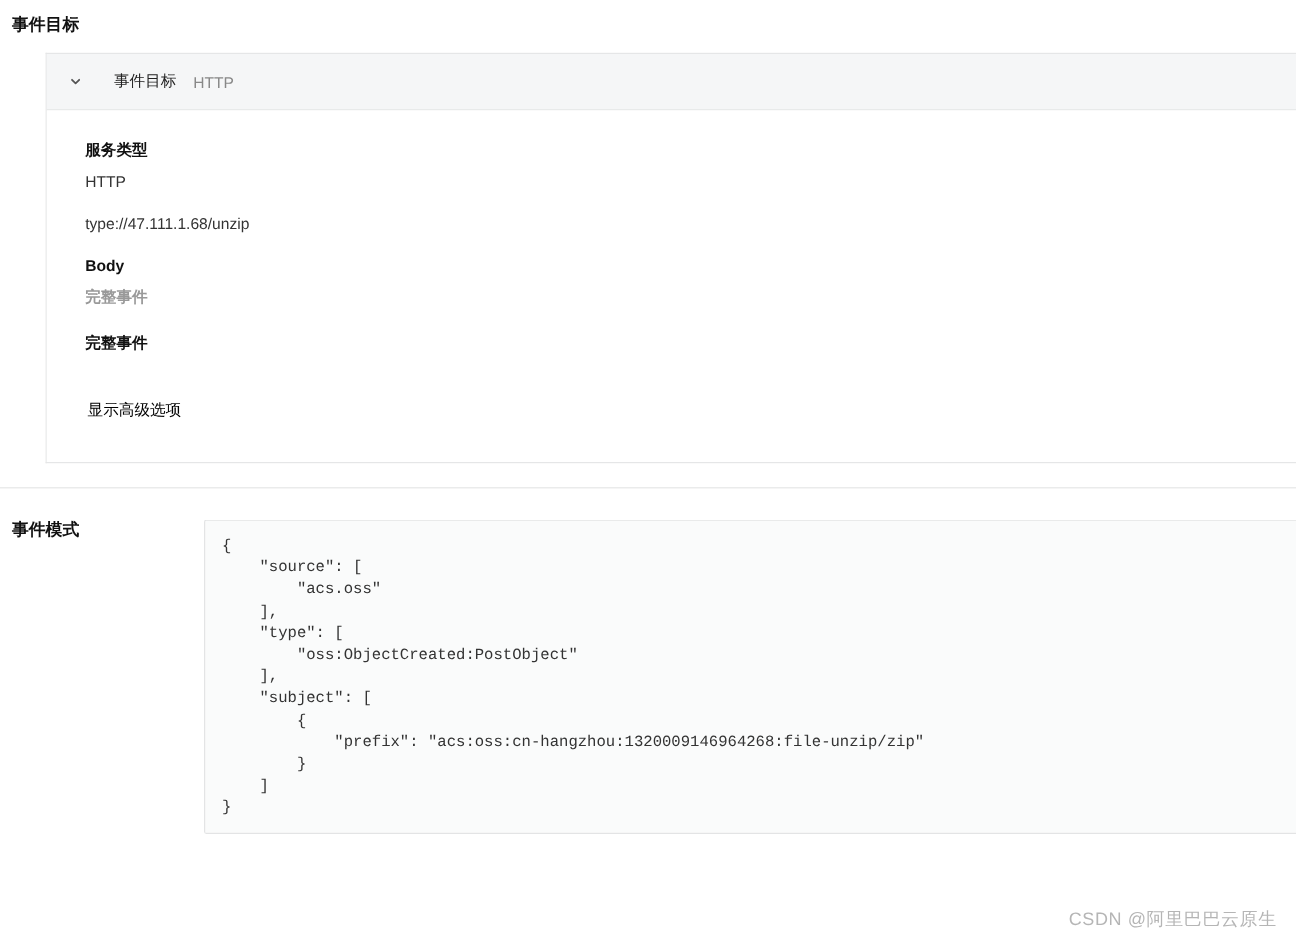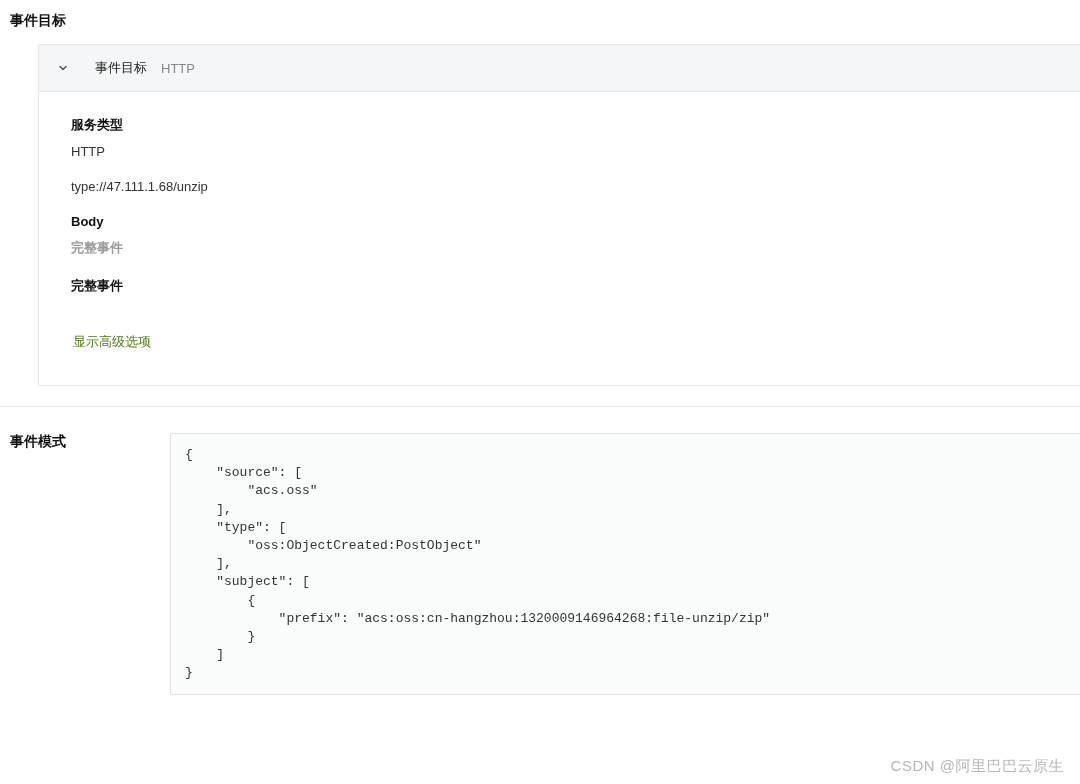--- a/index.html
+++ b/index.html
@@ -63,21 +63,21 @@
       font-weight: 600;
       color: #111;
       margin-bottom: 10px;
     }
     .field-value {
       font-size: 13px;
       color: #333;
     }
     .field-value.muted { color: #999; font-weight: bold; }
     .advanced-link {
-      color: #4d7c0f;
+      color: #000000;
       font-size: 13px;
       font-weight: 500;
       margin-top: 14px;
       padding: 4px 2px;
       display: inline-block;
       cursor: pointer;
     }
     .divider {
       height: 1px;
       background: #e5e6e7;

